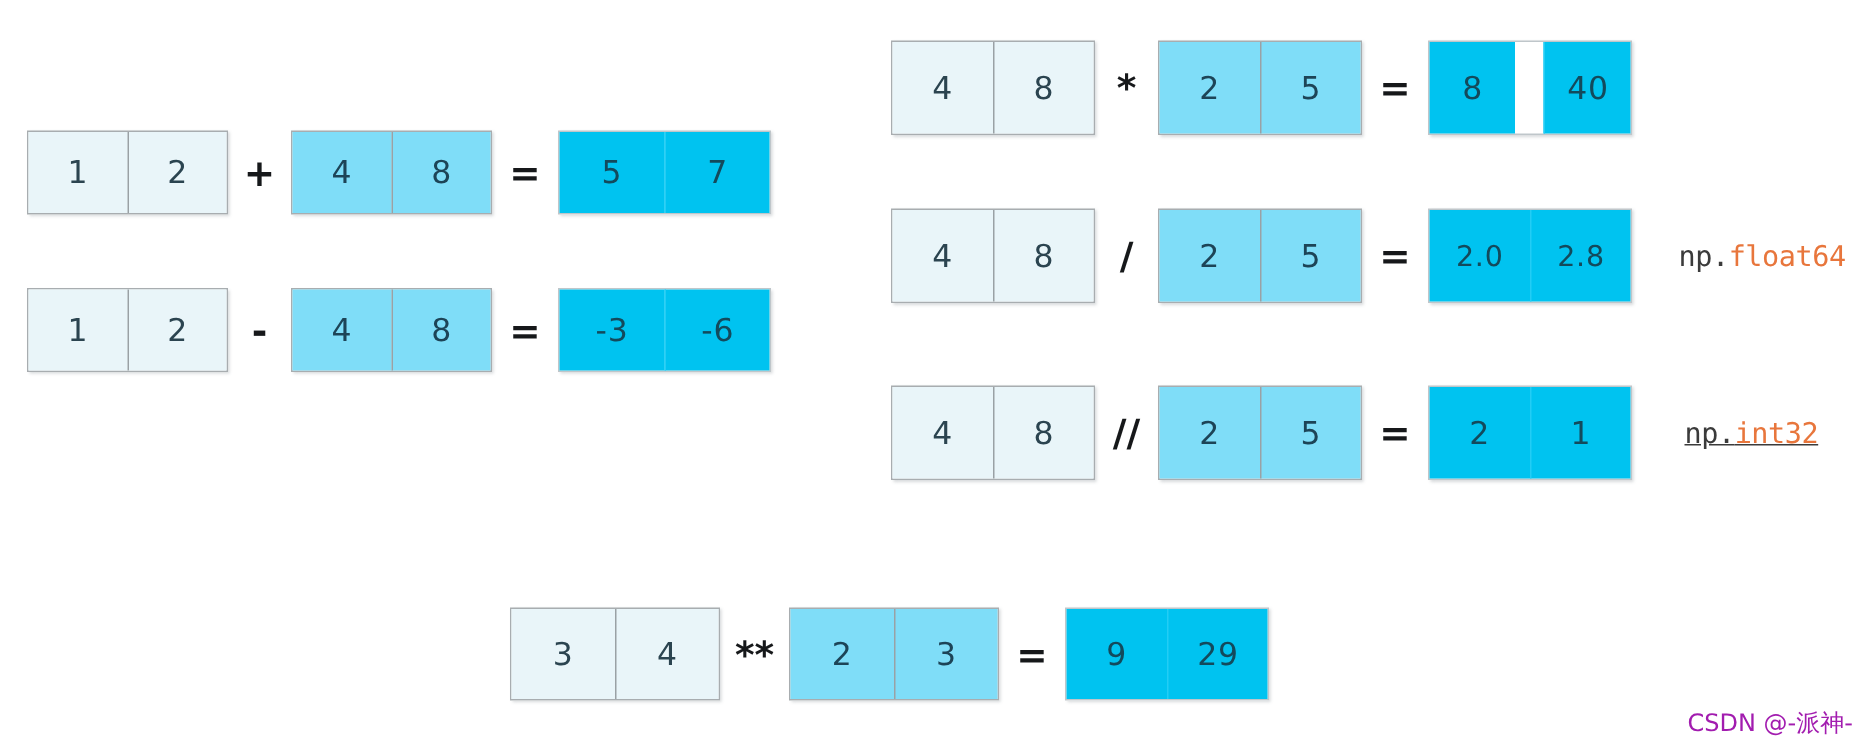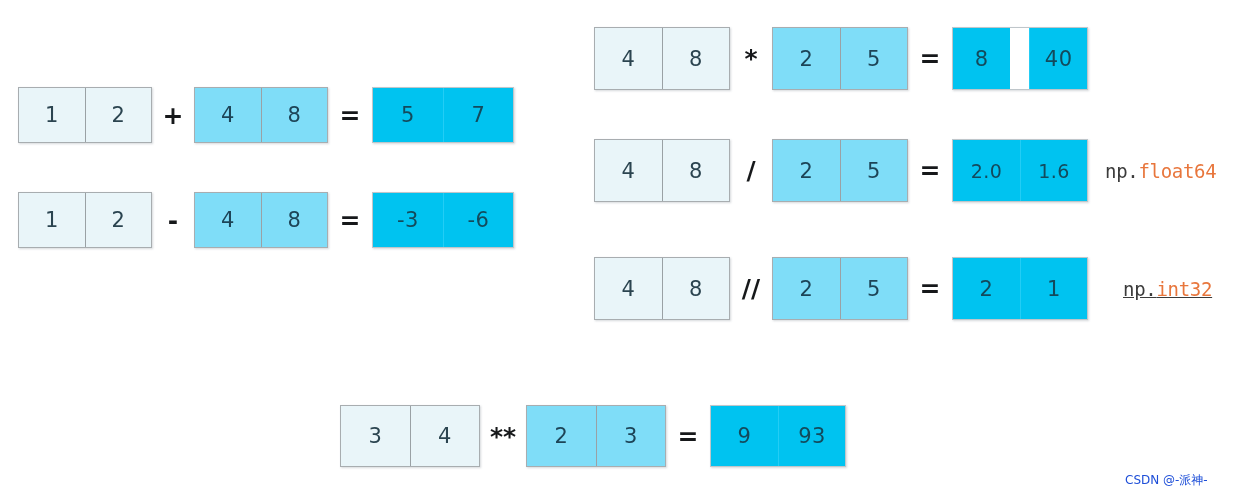--- a/index.html
+++ b/index.html
@@ -60,22 +60,22 @@
     font-size: 19px;
     color: #3b3b3b;
     white-space: nowrap;
     letter-spacing: -0.3px;
   }
   .dtype .tname { color: #e8763c; }
 
   .watermark {
     position: absolute;
     font-family: "DejaVu Sans", sans-serif;
-    font-size: 12px;
-    color: #1d4ed8;
+    font-size: 16px;
+    color: #a21caf;
     white-space: nowrap;
   }
 </style>
 </head>
 <body>
 
 <div class="eq-row" style="left:18px; top:87px;">
   <div class="array pale" style="width:134px;height:56px;">
     <div class="cell" style="width:67px;">1</div>
     <div class="cell" style="width:67px;">2</div>
@@ -132,23 +132,23 @@
     <div class="cell" style="width:68px;">8</div>
   </div>
   <div class="op" style="width:42px;">/</div>
   <div class="array light" style="width:136px;height:63px;">
     <div class="cell" style="width:68px;">2</div>
     <div class="cell" style="width:68px;">5</div>
   </div>
   <div class="op" style="width:44px;">=</div>
   <div class="array vivid" style="width:136px;height:63px;">
     <div class="cell" style="width:68px;font-size:19px;">2.0</div>
-    <div class="cell" style="width:68px;font-size:19px;">1.6</div>
+    <div class="cell" style="width:68px;font-size:19px;">2.8</div>
   </div>
-  <div class="dtype" style="margin-left:17px;">
+  <div class="dtype" style="margin-left:31px;">
     <span>np.</span><span class="tname">float64</span>
   </div>
 </div>
 
 <div class="eq-row" style="left:594px; top:257px;">
   <div class="array pale" style="width:136px;height:63px;">
     <div class="cell" style="width:68px;">4</div>
     <div class="cell" style="width:68px;">8</div>
   </div>
   <div class="op" style="width:42px;">//</div>
@@ -172,17 +172,17 @@
     <div class="cell" style="width:70px;">4</div>
   </div>
   <div class="op" style="width:46px;">**</div>
   <div class="array light" style="width:140px;height:62px;">
     <div class="cell" style="width:70px;">2</div>
     <div class="cell" style="width:70px;">3</div>
   </div>
   <div class="op" style="width:44px;">=</div>
   <div class="array vivid" style="width:136px;height:62px;">
     <div class="cell" style="width:68px;">9</div>
-    <div class="cell" style="width:68px;">93</div>
+    <div class="cell" style="width:68px;">29</div>
   </div>
 </div>
 
 <div class="watermark" style="left:1125px; top:472px;">CSDN @-派神-</div>
 
 </body></html>

